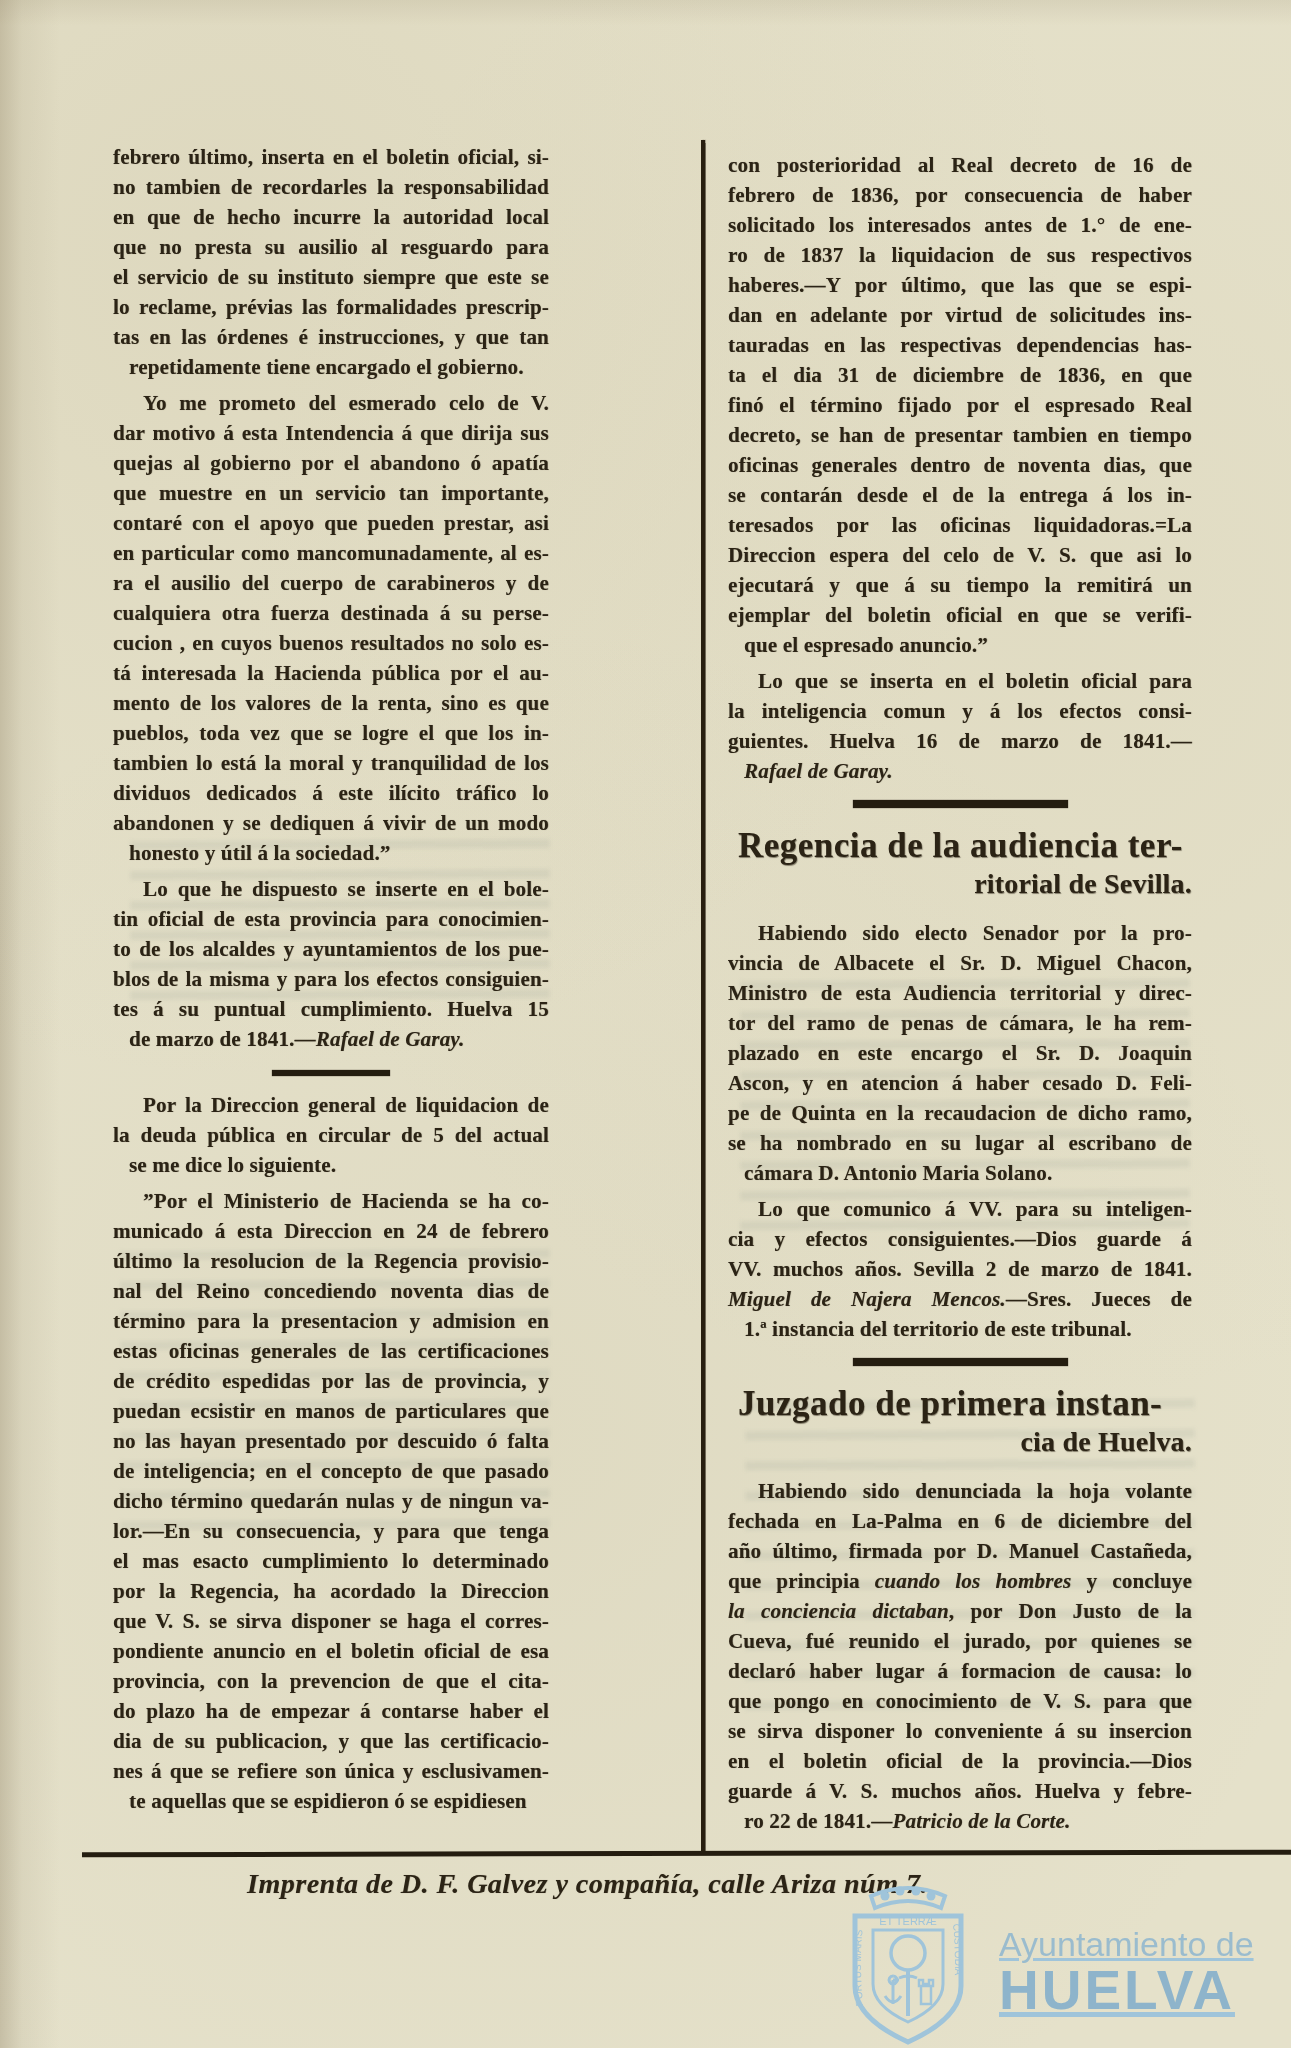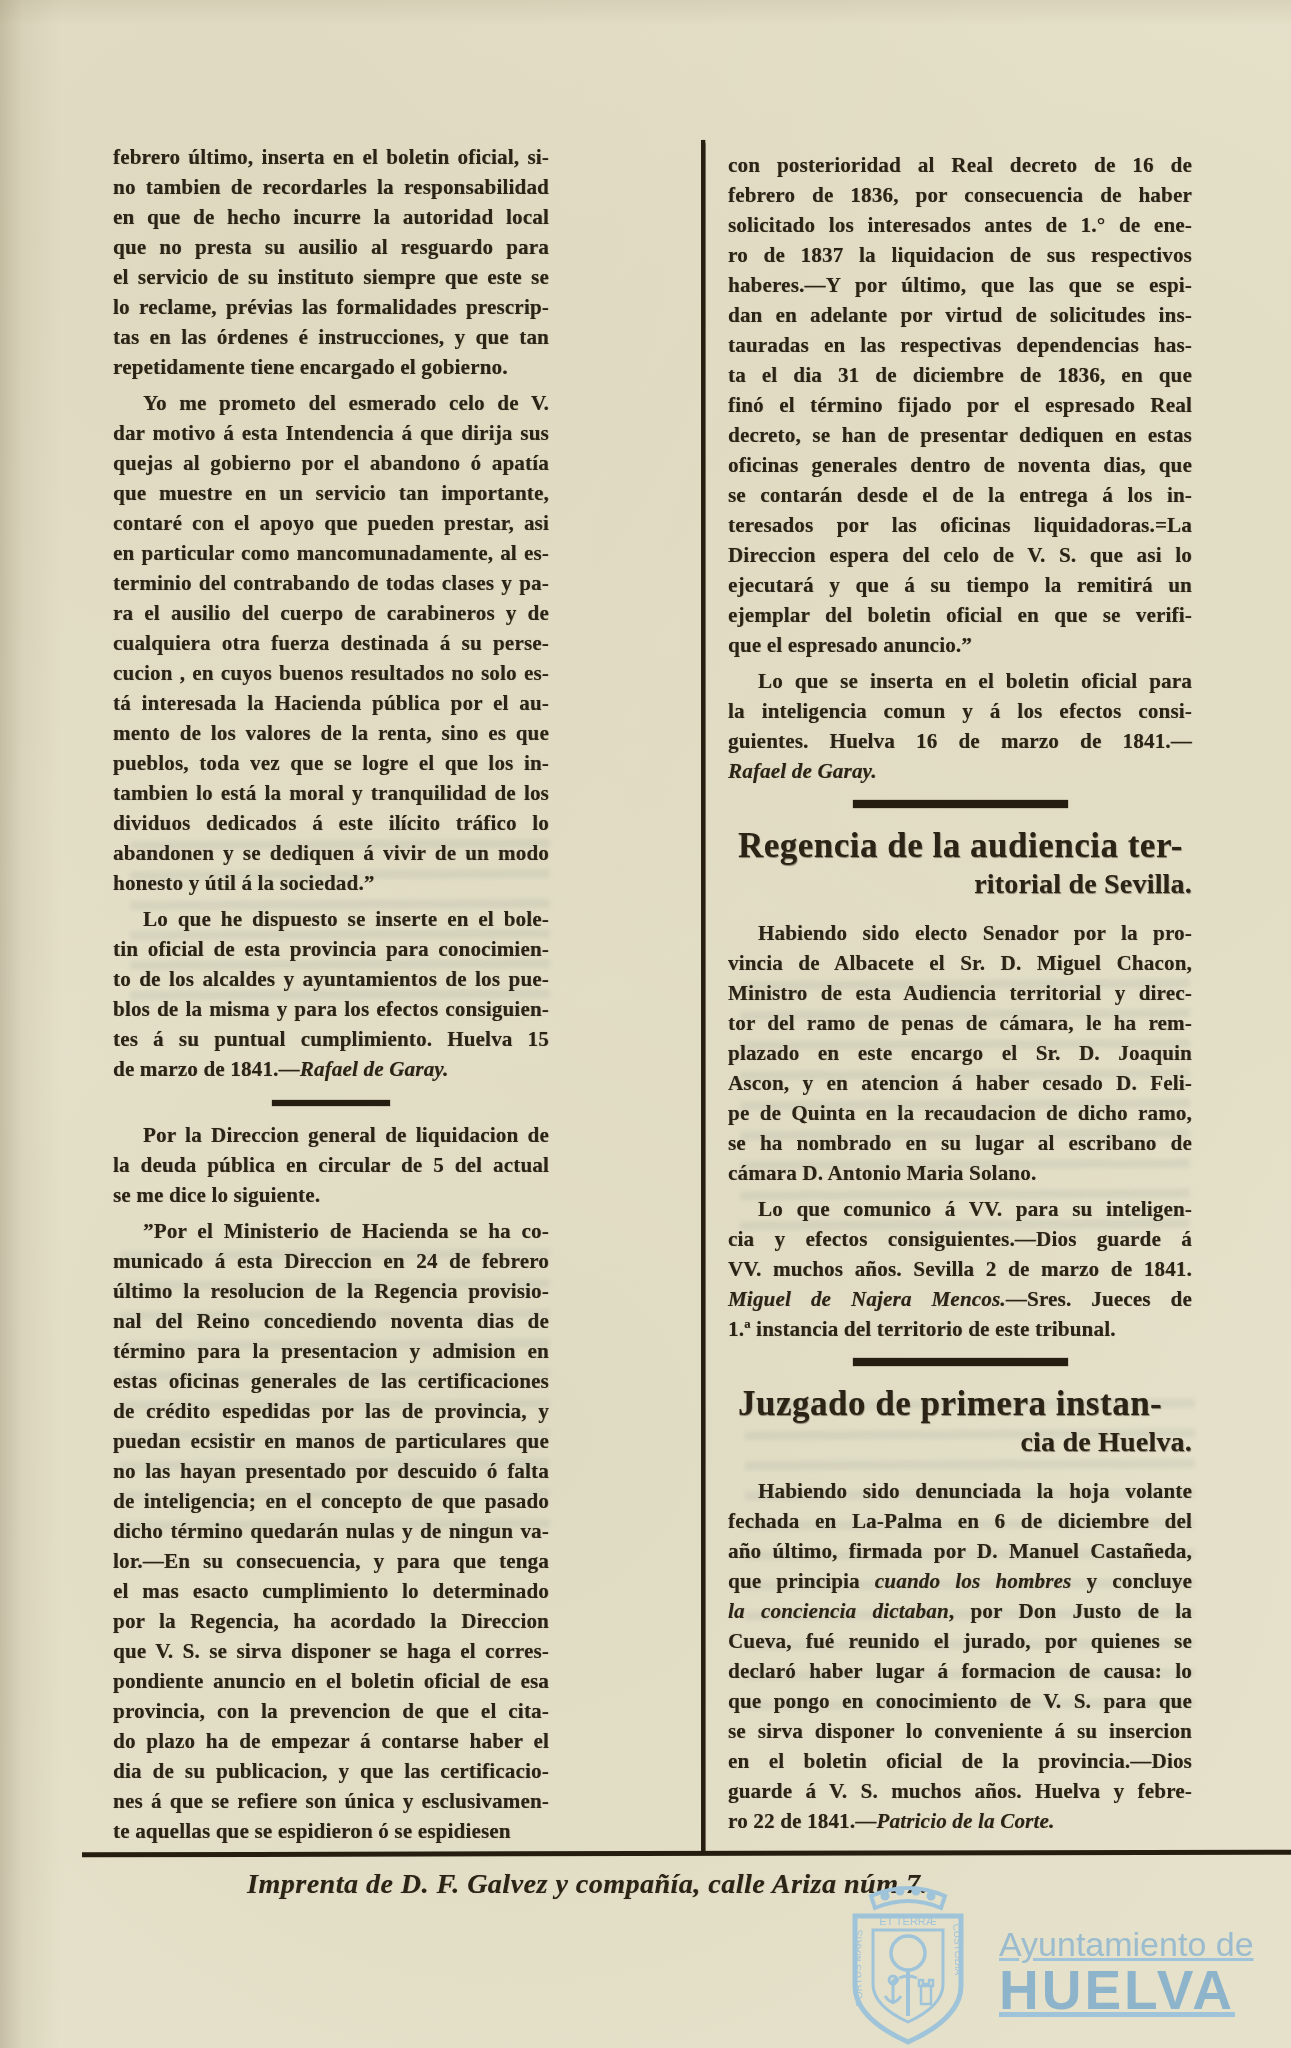--- a/index.html
+++ b/index.html
@@ -26,21 +26,21 @@
   .column{
     position:absolute;
     font-size:21px;font-weight:700;line-height:30px;
     letter-spacing:0.2px;
     text-shadow:0.4px 0.4px 0.7px rgba(43,35,21,0.45);
   }
   #right-column{line-height:30px;}
   .para{margin:0 0 6px 0;}
   .line{text-align:justify;text-align-last:justify;white-space:normal;}
   .line.indent{padding-left:30px;}
-  .line.last{text-align-last:left;}
+  .line.last{text-align-last:left;margin-left:16px;}
   .it{font-style:italic;}
   .rule{background:#241d10;height:6px;margin:16px auto 14px auto;box-shadow:0 0 1px rgba(36,29,16,0.8);}
   .rule.small{width:118px;}
   .rule.thick{width:215px;height:8px;margin:14px auto 18px auto;}
   .heading{margin:4px 0 16px 0;text-shadow:0.6px 0.6px 0.8px rgba(43,35,21,0.5);}
   .heading .h1{font-size:35px;font-weight:700;line-height:40px;letter-spacing:0.5px;padding-left:10px;text-align:left;}
   .heading .h2{font-size:28px;font-weight:700;line-height:36px;text-align:right;}
   #column-divider{
     position:absolute;left:701px;top:140px;width:4px;height:1712px;
     background:#281f10;box-shadow:0.5px 0 1px rgba(40,31,16,0.6);
@@ -84,21 +84,20 @@
       <div class="line">tas en las órdenes é instrucciones, y que tan</div>
       <div class="line last">repetidamente tiene encargado el gobierno.</div>
     </div>
     <div class="para">
       <div class="line indent">Yo me prometo del esmerado celo de V.</div>
       <div class="line">dar motivo á esta Intendencia á que dirija sus</div>
       <div class="line">quejas al gobierno por el abandono ó apatía</div>
       <div class="line">que muestre en un servicio tan importante,</div>
       <div class="line">contaré con el apoyo que pueden prestar, asi</div>
       <div class="line">en particular como mancomunadamente, al es-</div>
-      <div class="line">terminio del contrabando de todas clases y pa-</div>
       <div class="line">ra el ausilio del cuerpo de carabineros y de</div>
       <div class="line">cualquiera otra fuerza destinada á su perse-</div>
       <div class="line">cucion , en cuyos buenos resultados no solo es-</div>
       <div class="line">tá interesada la Hacienda pública por el au-</div>
       <div class="line">mento de los valores de la renta, sino es que</div>
       <div class="line">pueblos, toda vez que se logre el que los in-</div>
       <div class="line">tambien lo está la moral y tranquilidad de los</div>
       <div class="line">dividuos dedicados á este ilícito tráfico lo</div>
       <div class="line">abandonen y se dediquen á vivir de un modo</div>
       <div class="line last">honesto y útil á la sociedad.”</div>
@@ -148,21 +147,21 @@
     <div class="para">
       <div class="line">con posterioridad al Real decreto de 16 de</div>
       <div class="line">febrero de 1836, por consecuencia de haber</div>
       <div class="line">solicitado los interesados antes de 1.° de ene-</div>
       <div class="line">ro de 1837 la liquidacion de sus respectivos</div>
       <div class="line">haberes.—Y por último, que las que se espi-</div>
       <div class="line">dan en adelante por virtud de solicitudes ins-</div>
       <div class="line">tauradas en las respectivas dependencias has-</div>
       <div class="line">ta el dia 31 de diciembre de 1836, en que</div>
       <div class="line">finó el término fijado por el espresado Real</div>
-      <div class="line">decreto, se han de presentar dediquen en estas</div>
+      <div class="line">decreto, se han de presentar tambien en tiempo</div>
       <div class="line">oficinas generales dentro de noventa dias, que</div>
       <div class="line">se contarán desde el de la entrega á los in-</div>
       <div class="line">teresados por las oficinas liquidadoras.=La</div>
       <div class="line">Direccion espera del celo de V. S. que asi lo</div>
       <div class="line">ejecutará y que á su tiempo la remitirá un</div>
       <div class="line">ejemplar del boletin oficial en que se verifi-</div>
       <div class="line last">que el espresado anuncio.”</div>
     </div>
     <div class="para">
       <div class="line indent">Lo que se inserta en el boletin oficial para</div>

